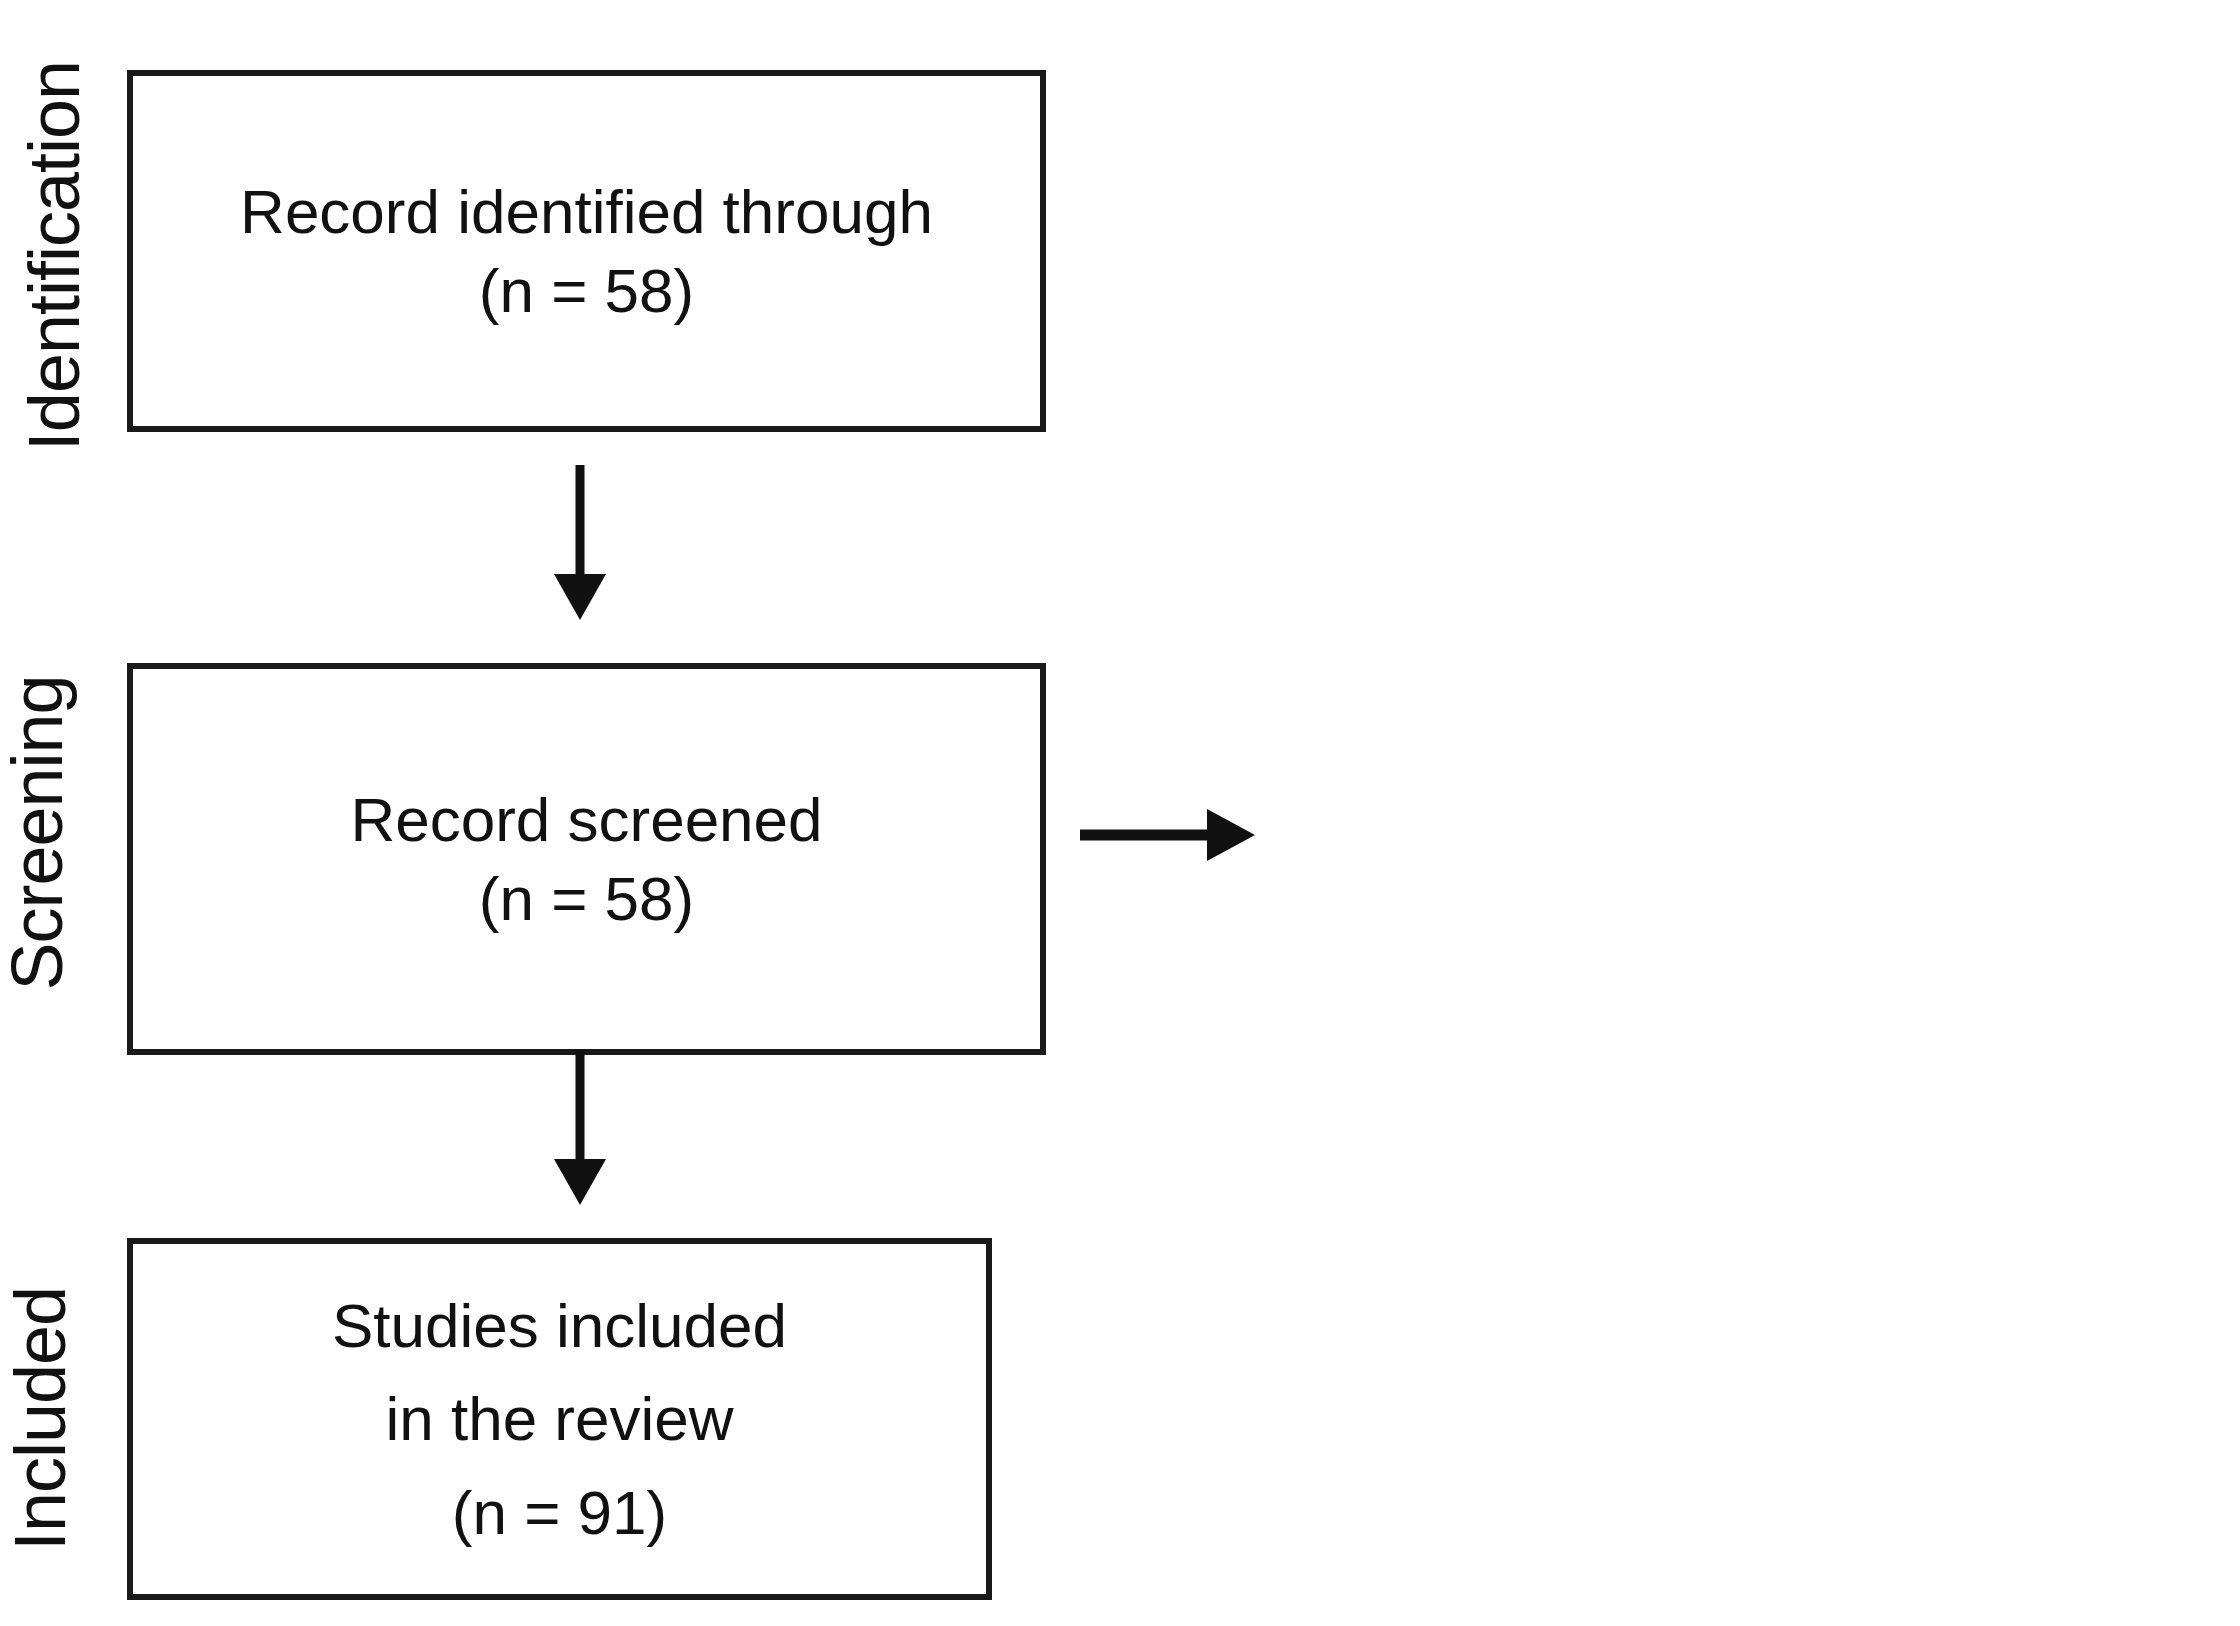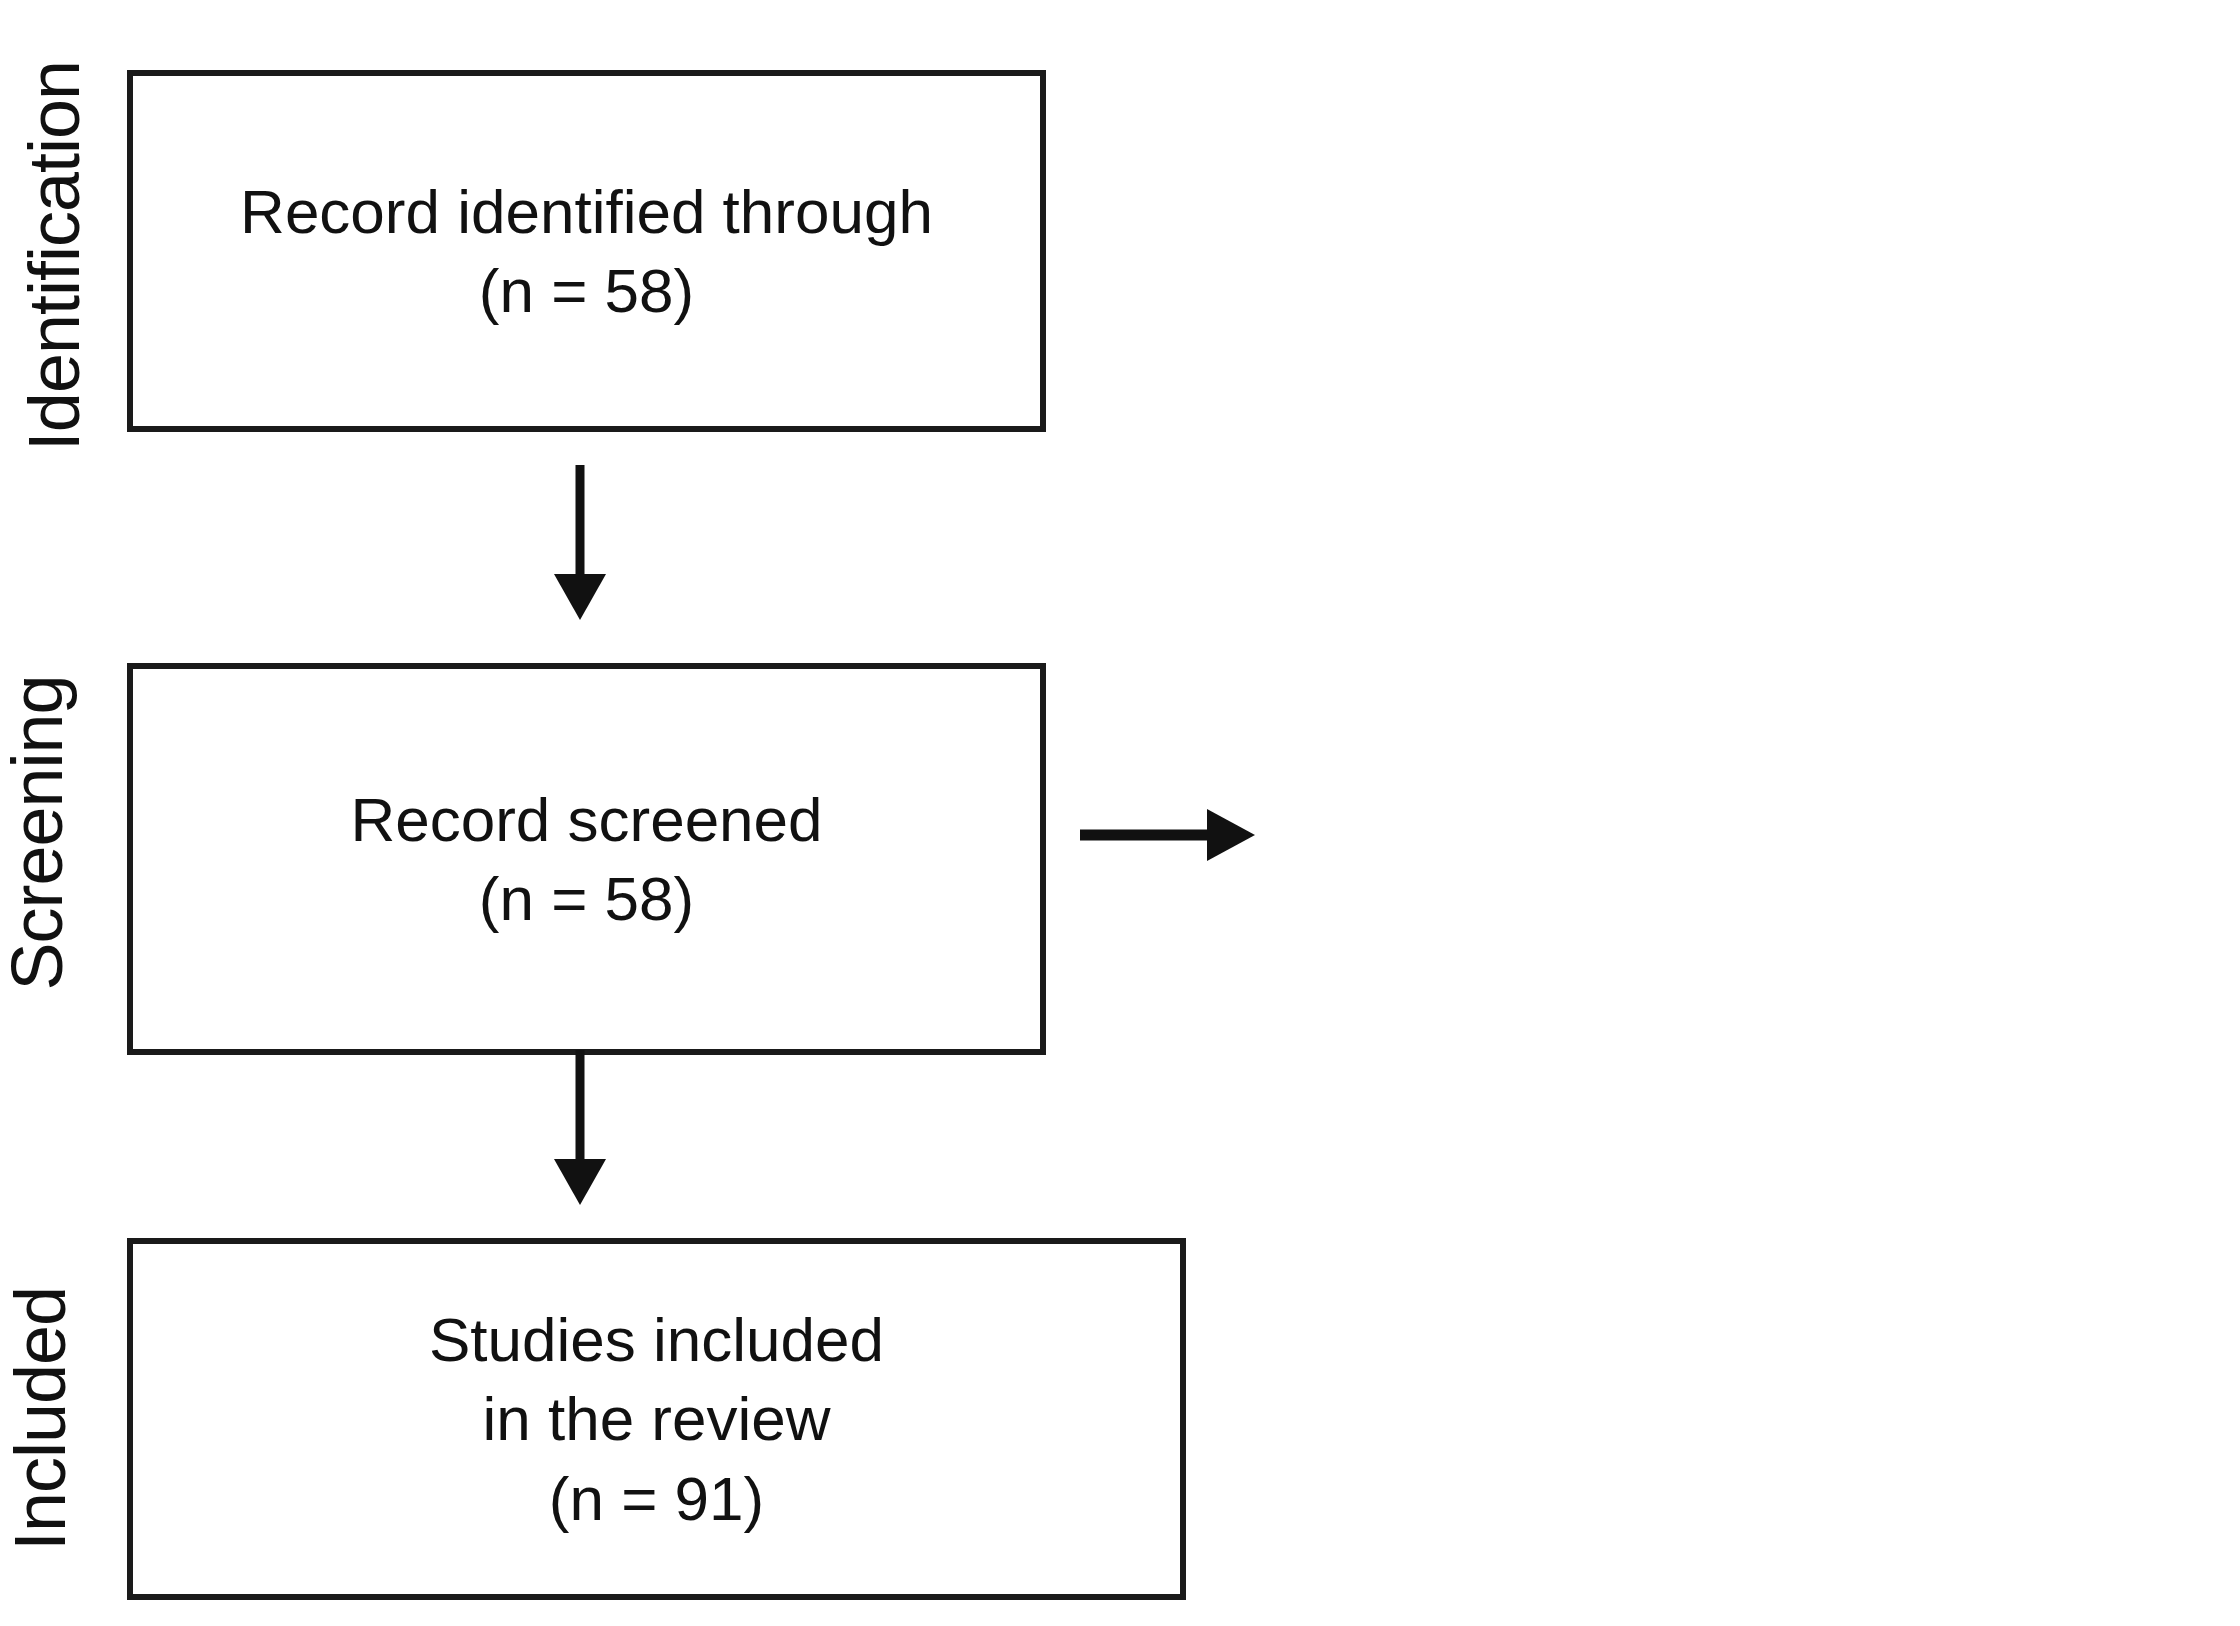--- a/index.html
+++ b/index.html
@@ -139,19 +139,19 @@
     <div class="shaft" style="width:132px;"></div>
     <div class="head"></div>
   </div>
 
 
   <div class="arrow-v" style="left:580px; top:1050px; height:155px;">
     <div class="shaft" style="height:112px;"></div>
     <div class="head"></div>
   </div>
 
-  <div class="flow-box" style="left:127px; top:1238px; width:1059px; height:362px;">
+  <div class="flow-box" style="left:127px; top:1238px; width:865px; height:362px;gap:14px;">
     <span class="line">Studies included</span>
     <span class="line">in the review</span>
     <span class="line">(n = 91)</span>
   </div>
 
 </div>
 
 </body></html>

